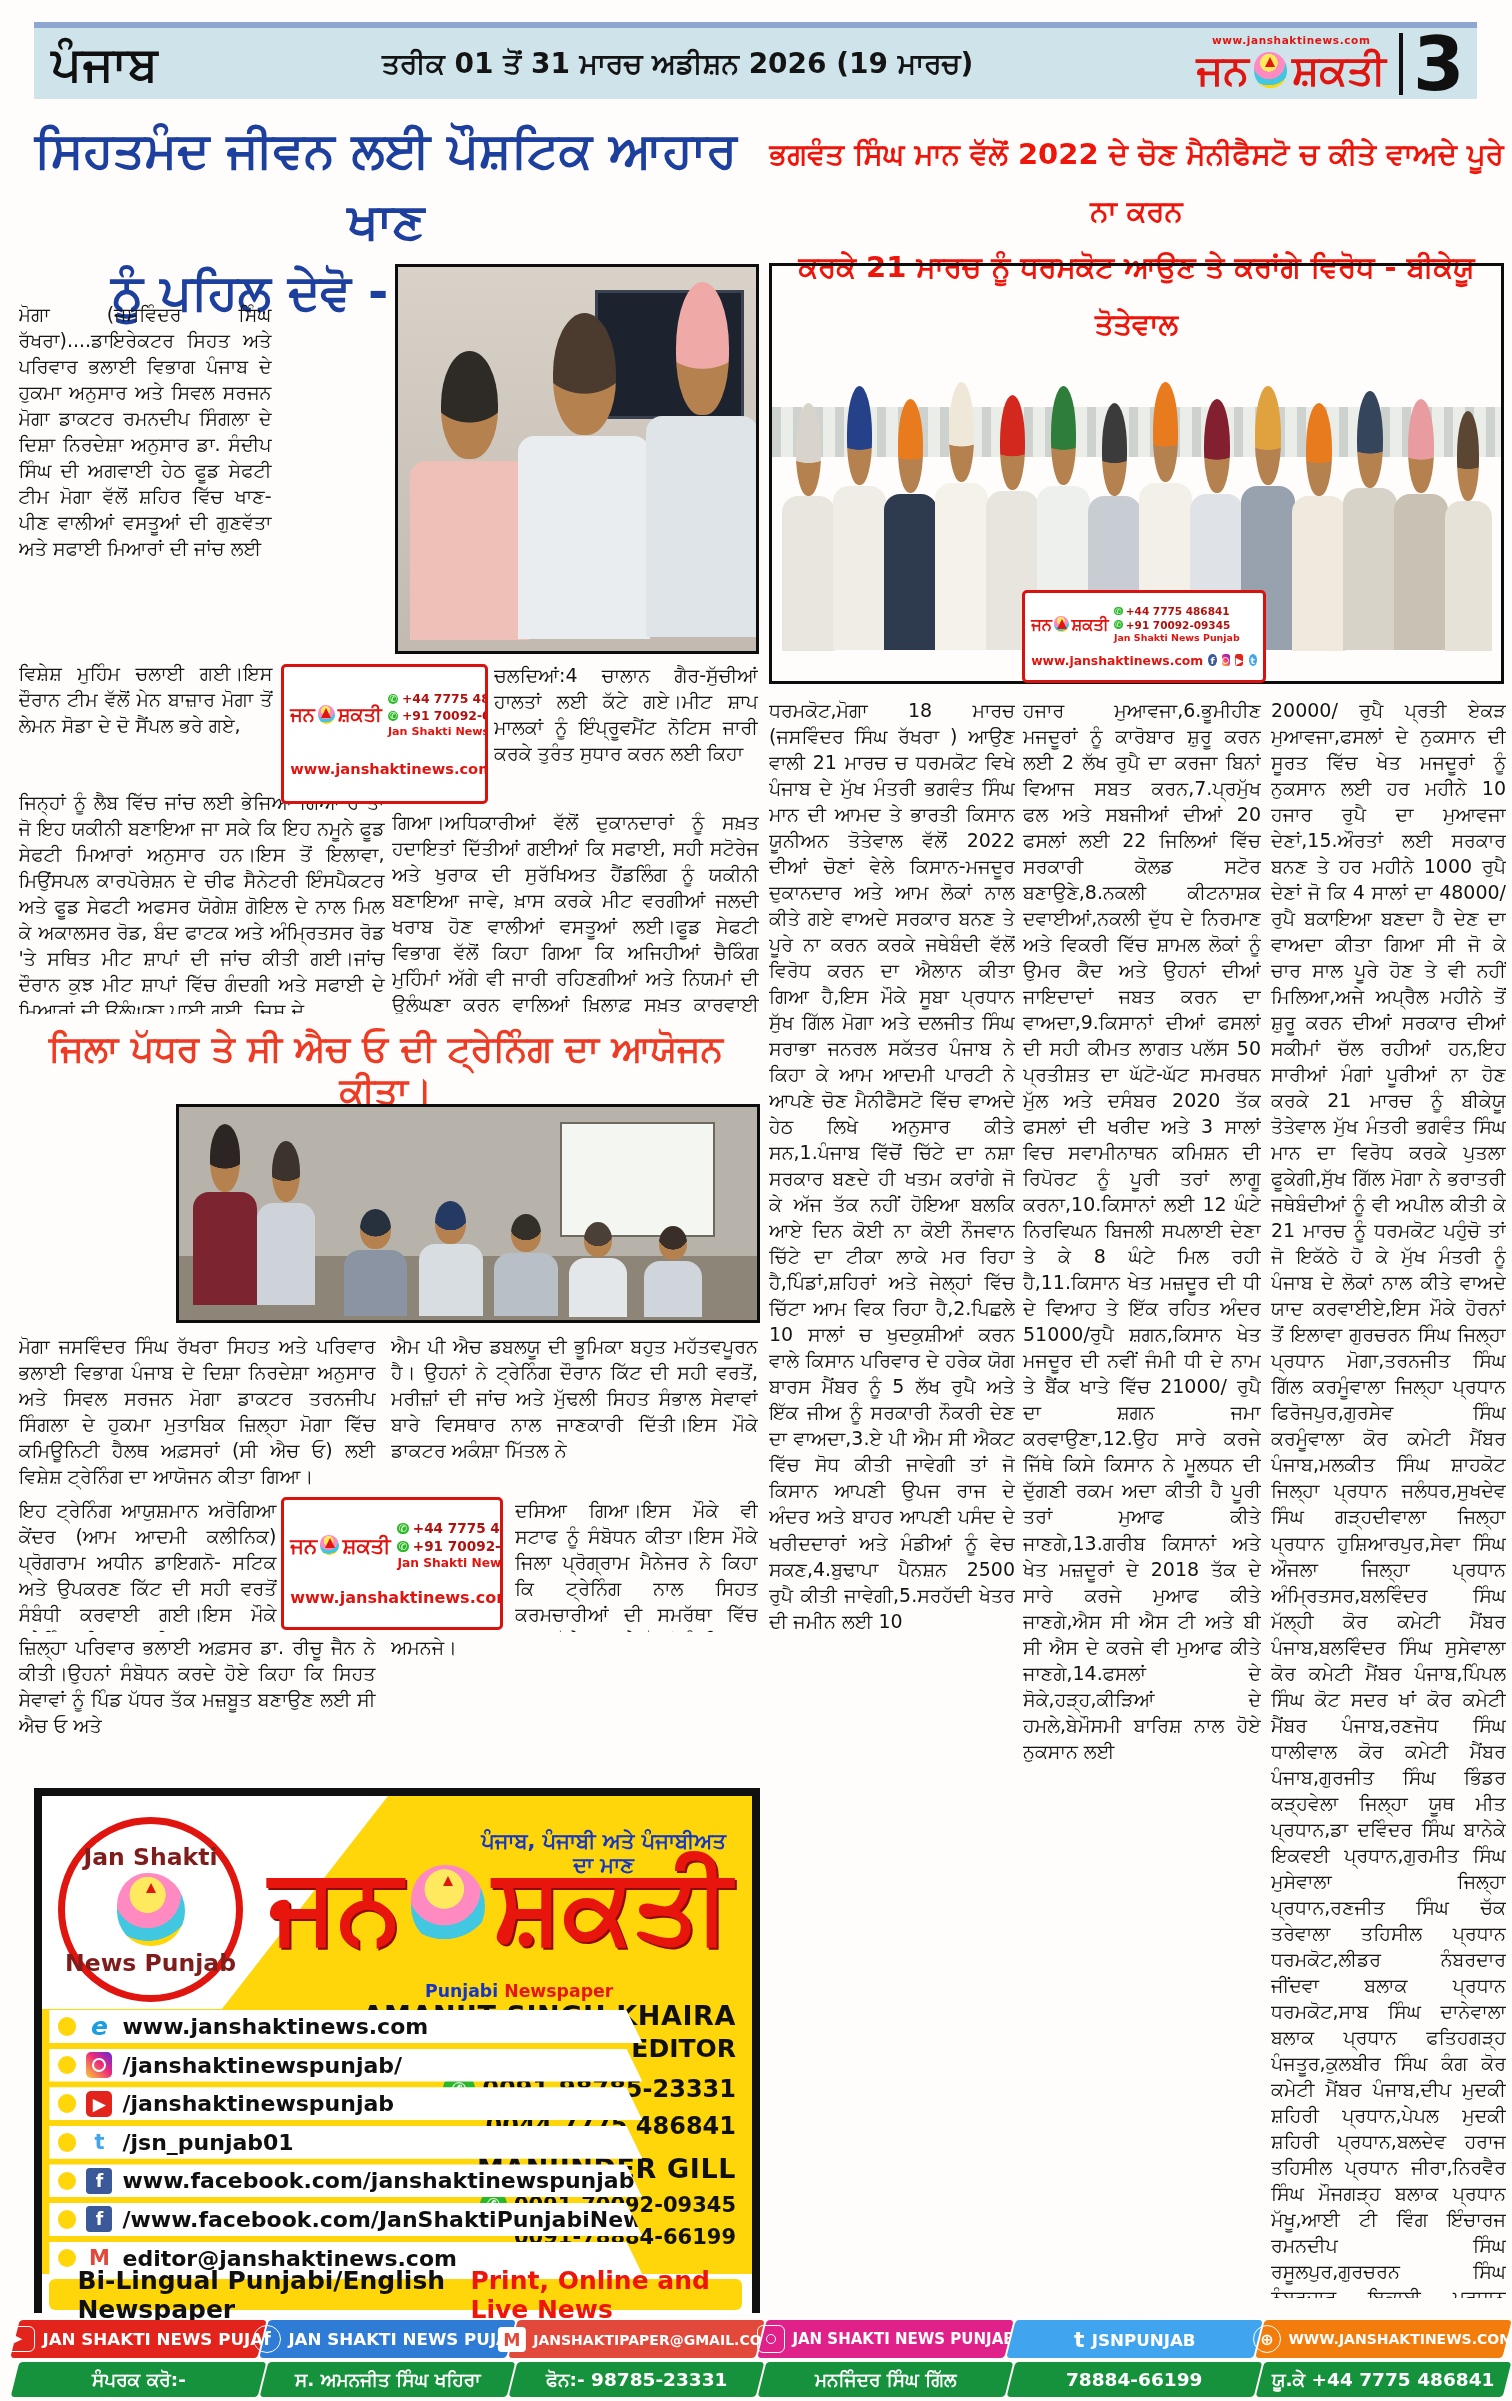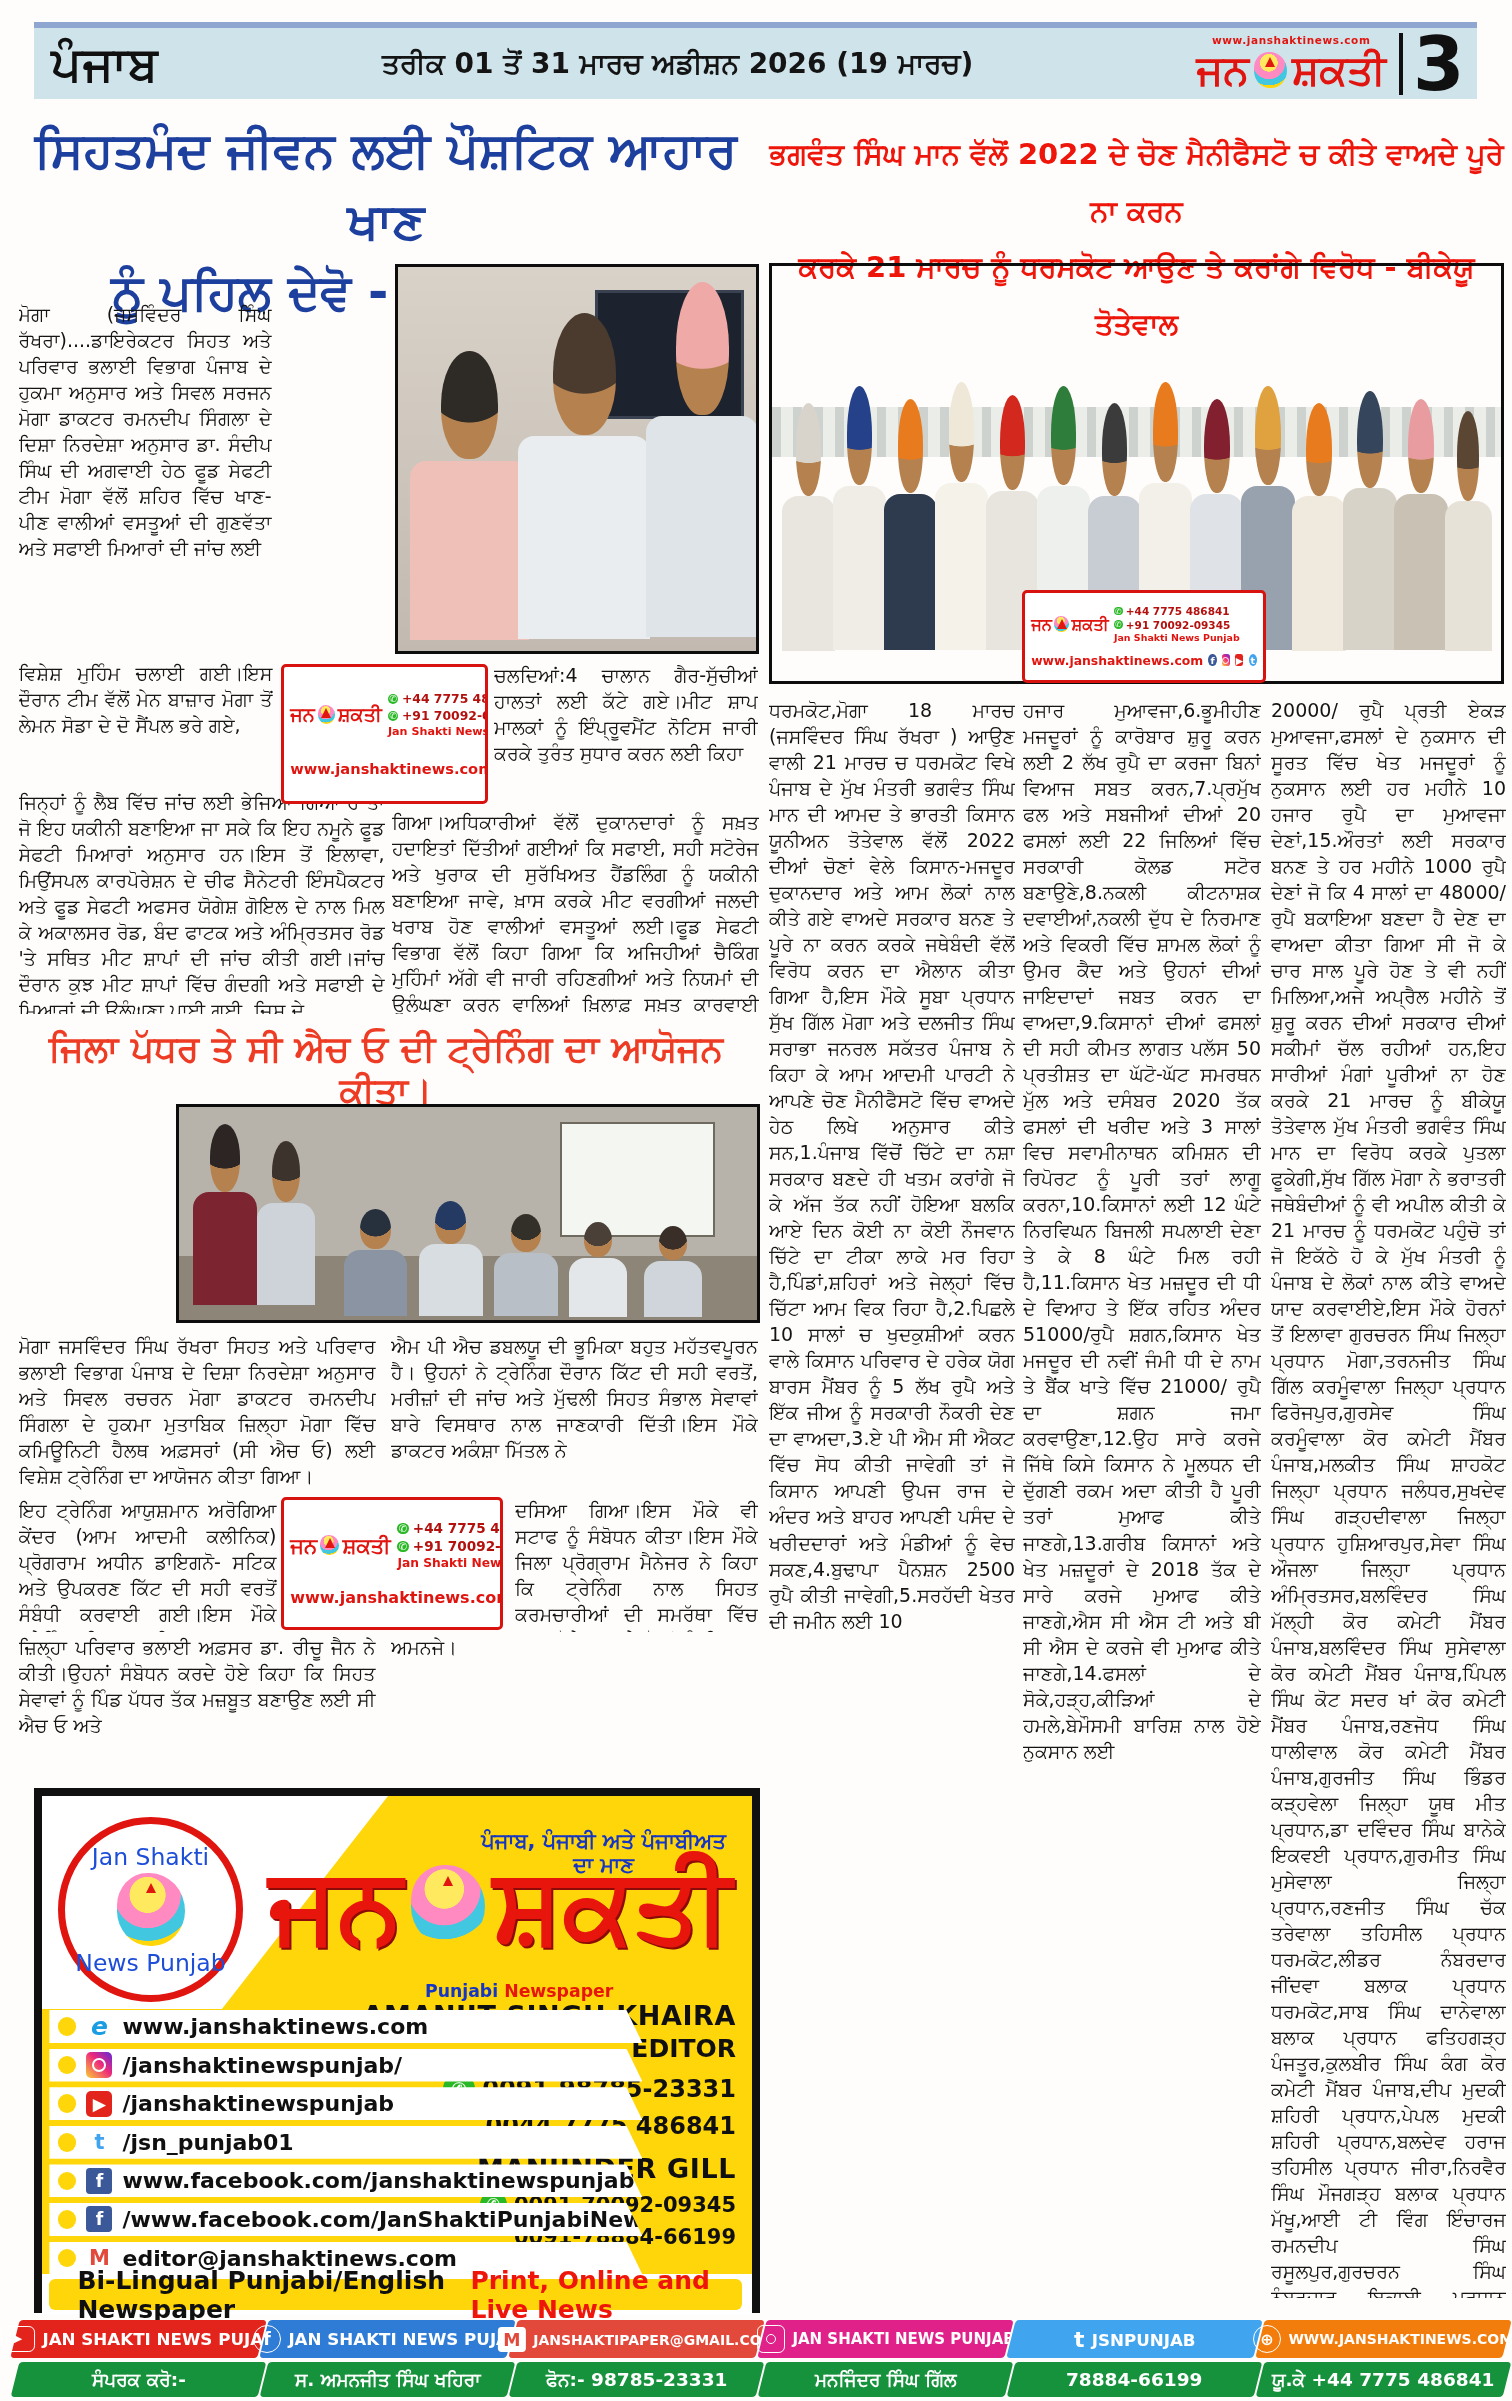--- a/index.html
+++ b/index.html
@@ -74,21 +74,21 @@
   .chip.yt{background:#e3241d;border-radius:.25em;}
   .chip.tw{background:#41a4ef;border-radius:50%;}
   
   .ad{position:absolute;left:34px;top:1788px;width:726px;height:525px;background:#ffd60a;
       border:8.6px solid #101010;box-sizing:border-box;}
   .ad-wedge{position:absolute;left:0;top:0;width:346px;height:213px;background:#fff;
             clip-path:polygon(0 0,100% 0,52% 100%,0 100%);}
   .ad-circle{position:absolute;left:16px;top:21px;width:185px;height:185px;border-radius:50%;
              background:#fff;border:7.4px solid #e01510;box-sizing:border-box;display:flex;flex-direction:column;
              align-items:center;justify-content:center;gap:2.5px;}
-  .ad-circle .t{color:#1d4ed8;font-weight:400;font-size:23.5px;}
+  .ad-circle .t{color:#7f1d1d;font-weight:700;font-size:23.5px;}
   .ad-circle .emblem{width:68px;height:73px;}
   .ad-tag{position:absolute;left:432px;top:33px;width:259px;color:#1535c4;font-weight:800;font-size:21px;text-align:center;}
   .ad-big{position:absolute;left:227px;top:57px;display:flex;align-items:center;gap:8.6px;}
   .ad-big .w{font-size:104px;font-weight:900;color:#e8150d;line-height:1;text-shadow:1.9px 1.9px 0 #8d0b06;}
   .ad-big .emblem{width:74px;height:80px;}
   .ad-sub{position:absolute;left:383px;top:185px;font-size:17.3px;font-weight:800;}
   .ad-sub .b{color:#1535c4;} .ad-sub .r{color:#e8150d;}
   .ad-ed{position:absolute;right:16px;text-align:right;font-weight:900;color:#101010;}
   .ad-ed .nm{font-size:27px;letter-spacing:0.6px;}
   .ad-ed .ti{font-size:25px;margin-top:2.5px;}
@@ -205,21 +205,21 @@
     <div class="screen"></div>
     <span class="fig" style="left:2%;bottom:4%;width:12%;height:88%;--trb:#2d2523;--shirt:#7c2430;"></span>
     <span class="fig" style="left:13%;bottom:4%;width:11%;height:80%;--trb:#3c332c;--shirt:#cdd3d8;"></span>
     <span class="fig" style="left:28%;bottom:0;width:12%;height:52%;--trb:#27313e;--shirt:#8a94a2;"></span>
     <span class="fig" style="left:41%;bottom:0;width:12%;height:56%;--trb:#243a63;--shirt:#d8dde2;"></span>
     <span class="fig" style="left:54%;bottom:0;width:12%;height:50%;--trb:#33302a;--shirt:#b8bfc7;"></span>
     <span class="fig" style="left:67%;bottom:0;width:11%;height:46%;--trb:#4a4038;--shirt:#e4e7ea;"></span>
     <span class="fig" style="left:80%;bottom:0;width:11%;height:44%;--trb:#3a2f28;--shirt:#cfd5da;"></span>
   </div>
 
-  <div class="bt" style="left:18.5px;top:1333px;width:357px;height:162px;">ਮੋਗਾ ਜਸਵਿੰਦਰ ਸਿੰਘ ਰੱਖਰਾ ਸਿਹਤ ਅਤੇ ਪਰਿਵਾਰ ਭਲਾਈ ਵਿਭਾਗ ਪੰਜਾਬ ਦੇ ਦਿਸ਼ਾ ਨਿਰਦੇਸ਼ਾ ਅਨੁਸਾਰ ਅਤੇ ਸਿਵਲ ਰਚਰਨ ਮੋਗਾ ਡਾਕਟਰ ਰਮਨਦੀਪ ਸਿੰਗਲਾ ਦੇ ਹੁਕਮਾ ਮੁਤਾਬਿਕ ਜ਼ਿਲ੍ਹਾ ਮੋਗਾ ਵਿੱਚ ਕਮਿਊਨਿਟੀ ਹੈਲਥ ਅਫ਼ਸਰਾਂ (ਸੀ ਐਚ ਓ) ਲਈ ਵਿਸ਼ੇਸ਼ ਟ੍ਰੇਨਿੰਗ ਦਾ ਆਯੋਜਨ ਕੀਤਾ ਗਿਆ।</div>
+  <div class="bt" style="left:18.5px;top:1333px;width:357px;height:162px;">ਮੋਗਾ ਜਸਵਿੰਦਰ ਸਿੰਘ ਰੱਖਰਾ ਸਿਹਤ ਅਤੇ ਪਰਿਵਾਰ ਭਲਾਈ ਵਿਭਾਗ ਪੰਜਾਬ ਦੇ ਦਿਸ਼ਾ ਨਿਰਦੇਸ਼ਾ ਅਨੁਸਾਰ ਅਤੇ ਸਿਵਲ ਸਰਜਨ ਮੋਗਾ ਡਾਕਟਰ ਤਰਨਜੀਪ ਸਿੰਗਲਾ ਦੇ ਹੁਕਮਾ ਮੁਤਾਬਿਕ ਜ਼ਿਲ੍ਹਾ ਮੋਗਾ ਵਿੱਚ ਕਮਿਊਨਿਟੀ ਹੈਲਥ ਅਫ਼ਸਰਾਂ (ਸੀ ਐਚ ਓ) ਲਈ ਵਿਸ਼ੇਸ਼ ਟ੍ਰੇਨਿੰਗ ਦਾ ਆਯੋਜਨ ਕੀਤਾ ਗਿਆ।</div>
   <div class="bt" style="left:18.5px;top:1497px;width:258px;height:135px;">ਇਹ ਟ੍ਰੇਨਿੰਗ ਆਯੁਸ਼ਮਾਨ ਅਰੋਗਿਆ ਕੇਂਦਰ (ਆਮ ਆਦਮੀ ਕਲੀਨਿਕ) ਪ੍ਰੋਗਰਾਮ ਅਧੀਨ ਡਾਇਗਨੋ- ਸਟਿਕ ਅਤੇ ਉਪਕਰਣ ਕਿੱਟ ਦੀ ਸਹੀ ਵਰਤੋਂ ਸੰਬੰਧੀ ਕਰਵਾਈ ਗਈ।ਇਸ ਮੌਕੇ ਟ੍ਰੇਨਿੰਗ ਦੀ ਅਗਵਾਈ</div>
   <div class="bt" style="left:18.5px;top:1634px;width:357px;height:142px;">ਜ਼ਿਲ੍ਹਾ ਪਰਿਵਾਰ ਭਲਾਈ ਅਫ਼ਸਰ ਡਾ. ਰੀਚੂ ਜੈਨ ਨੇ ਕੀਤੀ।ਉਹਨਾਂ ਸੰਬੋਧਨ ਕਰਦੇ ਹੋਏ ਕਿਹਾ ਕਿ ਸਿਹਤ ਸੇਵਾਵਾਂ ਨੂੰ ਪਿੰਡ ਪੱਧਰ ਤੱਕ ਮਜ਼ਬੂਤ ਬਣਾਉਣ ਲਈ ਸੀ ਐਚ ਓ ਅਤੇ</div>
   <div class="bt" style="left:391px;top:1333px;width:367px;height:162px;">ਐਮ ਪੀ ਐਚ ਡਬਲਯੂ ਦੀ ਭੂਮਿਕਾ ਬਹੁਤ ਮਹੱਤਵਪੂਰਨ ਹੈ। ਉਹਨਾਂ ਨੇ ਟ੍ਰੇਨਿੰਗ ਦੌਰਾਨ ਕਿੱਟ ਦੀ ਸਹੀ ਵਰਤੋਂ, ਮਰੀਜ਼ਾਂ ਦੀ ਜਾਂਚ ਅਤੇ ਮੁੱਢਲੀ ਸਿਹਤ ਸੰਭਾਲ ਸੇਵਾਵਾਂ ਬਾਰੇ ਵਿਸਥਾਰ ਨਾਲ ਜਾਣਕਾਰੀ ਦਿੱਤੀ।ਇਸ ਮੌਕੇ ਡਾਕਟਰ ਅਕੰਸ਼ਾ ਮਿੱਤਲ ਨੇ</div>
   <div class="bt" style="left:515px;top:1497px;width:243px;height:135px;">ਦਸਿਆ ਗਿਆ।ਇਸ ਮੌਕੇ ਵੀ ਸਟਾਫ ਨੂੰ ਸੰਬੋਧਨ ਕੀਤਾ।ਇਸ ਮੌਕੇ ਜਿਲਾ ਪ੍ਰੋਗ੍ਰਾਮ ਮੈਨੇਜਰ ਨੇ ਕਿਹਾ ਕਿ ਟ੍ਰੇਨਿੰਗ ਨਾਲ ਸਿਹਤ ਕਰਮਚਾਰੀਆਂ ਦੀ ਸਮਰੱਥਾ ਵਿੱਚ ਵਾਧਾ ਹੋਵੇਗਾ ਅਤੇ ਲੋਕਾਂ ਨੂੰ ਬਿਹਤਰ ਸਿਹਤ ਸੇਵਾਵਾਂ ਪ੍ਰਦਾਨ</div>
   <div class="bt" style="left:391px;top:1634px;width:367px;height:142px;">ਅਮਨਜੇ।</div>
 
   <div class="jsb" style="left:281px;top:1497px;width:222px;height:133px;font-size:13.6px;">
     <div class="jsb-r1">
       <span class="jsb-logo">
           <span>ਜਨ</span>

